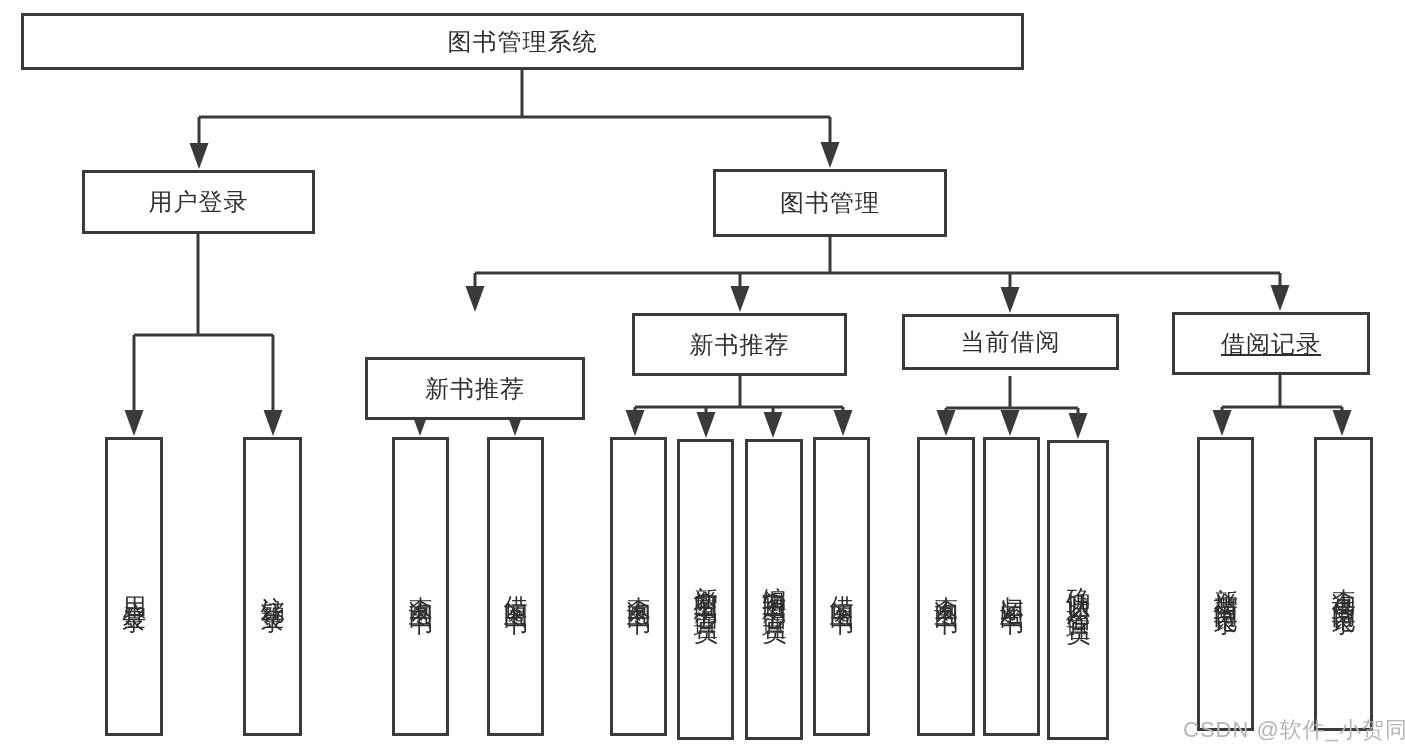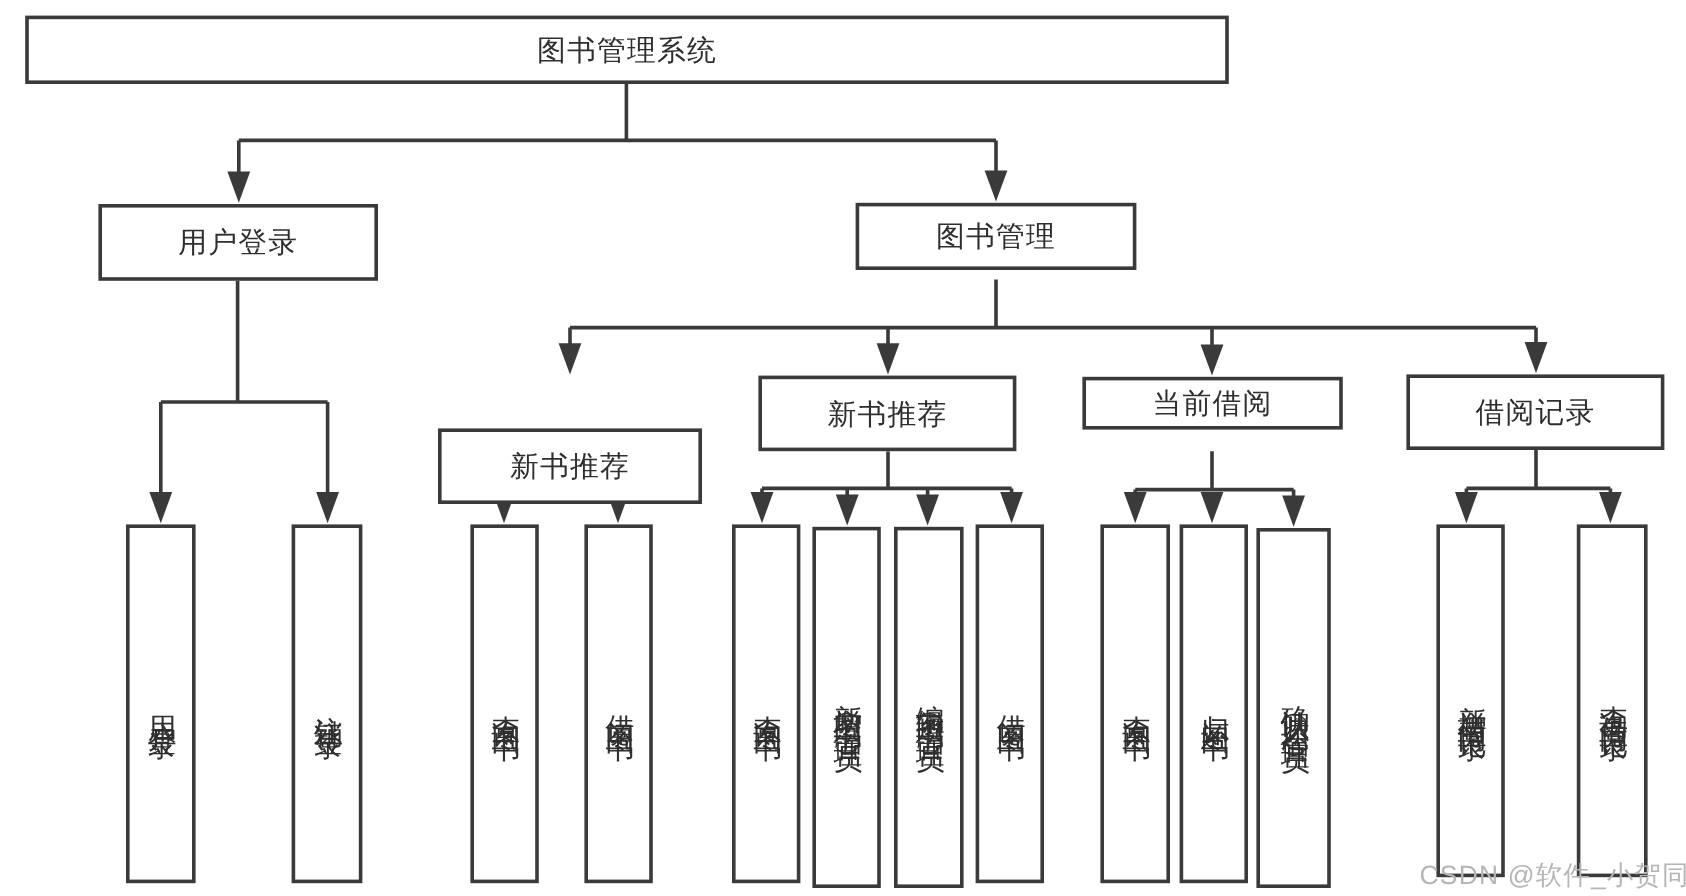--- a/index.html
+++ b/index.html
@@ -54,26 +54,26 @@
     text-orientation:mixed;
     font-size:24px;
     line-height:1.1;
     letter-spacing:5px;
     color:var(--text);
   }
   
   #n-root   {left:21px;  top:13px;  width:1003px; height:57px;}
   
   #n-login  {left:82px;  top:170px; width:233px; height:64px;}
-  #n-mgmt   {left:713px; top:169px; width:234px; height:56px;}
+  #n-mgmt   {left:713px; top:169px; width:234px; height:68px;}
   
   #n-newrec {left:365px; top:313px; width:220px; height:63px;margin-top:44px;}
   #n-borrow {left:632px; top:313px; width:215px; height:63px;}
-  #n-current{left:902px; top:314px; width:217px; height:44px;}
-  #n-records{left:1172px;top:312px; width:215px; height:63px;}
+  #n-current{left:902px; top:314px; width:217px; height:56px;}
+  #n-records{left:1172px;top:312px; width:198px; height:63px;text-decoration:underline;}
   
   #v-login  {left:105px; top:437px; width:58px; height:299px;}
   #v-logout {left:243px; top:437px; width:59px; height:299px;}
   #v-q1     {left:392px; top:437px; width:57px; height:299px;}
   #v-b1     {left:487px; top:437px; width:57px; height:299px;}
   #v-q2     {left:610px; top:437px; width:57px; height:299px;}
   #v-add    {left:677px; top:439px; width:57px; height:301px;}
   #v-edit   {left:745px; top:439px; width:58px; height:301px;}
   #v-b2     {left:813px; top:437px; width:57px; height:299px;}
   #v-q3     {left:917px; top:437px; width:58px; height:299px;}

